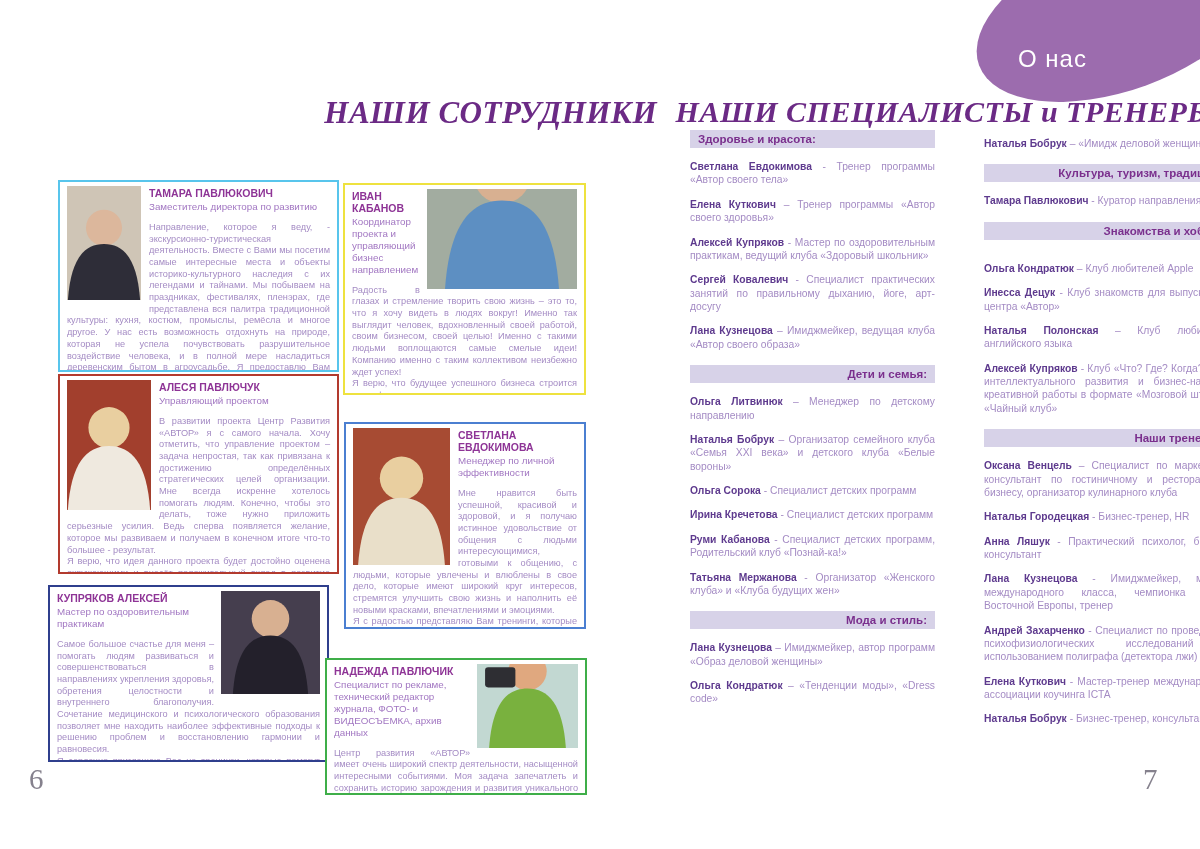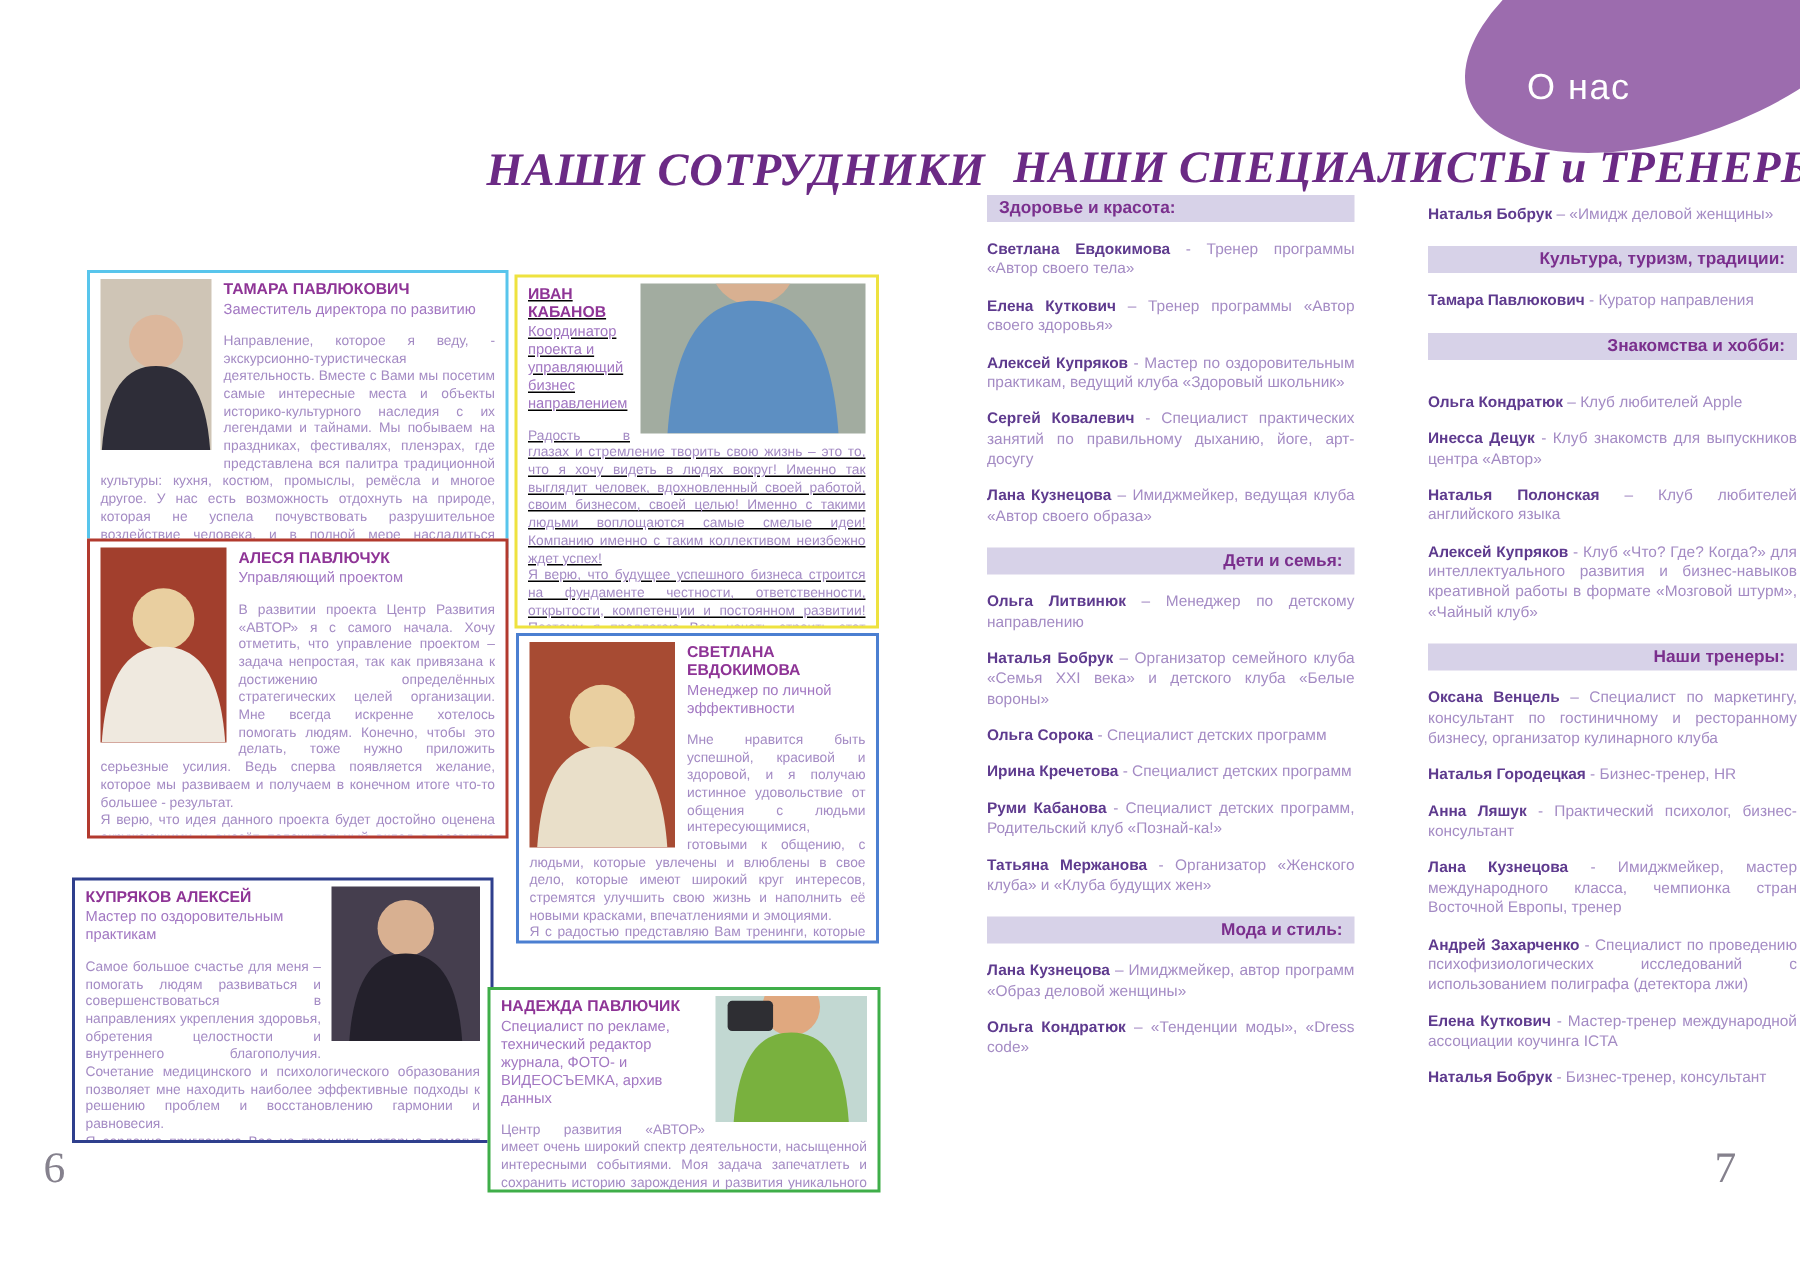--- a/index.html
+++ b/index.html
@@ -22,21 +22,21 @@
   .profile-photo svg{display:block;width:100%;height:100%;}
   .photo-left{float:left;margin:0 8px 4px 0;}
   .photo-right{float:right;margin:0 0 4px 7px;}
   .profile-name{margin:1px 0 2px;font-size:10.5px;font-weight:bold;
                 color:var(--profile-name-color,#8e3496);}
   .profile-role{margin:0 0 9px;font-size:9.8px;line-height:1.22;
                 color:var(--role-color,#a277c2);}
   .bio{margin:0;font-size:9.2px;line-height:1.27;text-align:justify;
        color:var(--body-color,#a48bc4);}
   
-  .col{position:absolute;top:130px;}
+  .col{position:absolute;top:130px;margin-left:32px;}
   #col-a{left:658px;width:245px;}
   #col-b{left:952px;width:246px;}
   .sec-header{background:var(--bar-color,#d7d2e8);color:var(--header-text-color,#7a2f8d);
               font-weight:bold;font-size:11.5px;padding:3px 8px;margin:0 0 12px;}
   .mt{margin-top:14px;text-align:right;}
   .mb-lg{margin-bottom:22px;}
   .entry{margin:0 0 11px;font-size:10.3px;line-height:1.3;text-align:justify;
          color:var(--body-color,#a48bc4);}
   .entry b{color:var(--entry-name-color,#5e3a8e);}
   .entry.first{margin-top:7px;}
@@ -58,21 +58,21 @@
       <svg viewBox="0 0 100 120" preserveAspectRatio="xMidYMax slice">
         <circle cx="50" cy="44" r="19" fill="#dcb79c"></circle>
           <path d="M50 61 C29 61 15 77 12 120 L88 120 C85 77 71 61 50 61 Z" fill="currentColor"></path>
       </svg>
     </div>
     <h2 class="profile-name">ТАМАРА ПАВЛЮКОВИЧ</h2>
     <p class="profile-role">Заместитель директора по развитию</p>
     <p class="bio">Направление, которое я веду, - экскурсионно-туристическая деятельность.  Вместе с Вами мы посетим самые интересные места и объекты историко-культурного наследия с их легендами и тайнами. Мы побываем на праздниках, фестивалях, пленэрах, где представлена вся палитра традиционной культуры: кухня, костюм, промыслы, ремёсла и многое другое. У нас есть возможность отдохнуть на природе, которая не успела почувствовать разрушительное воздействие человека, и в полной мере насладиться деревенским бытом в агроусадьбе. Я предоставлю Вам возможность общения с интересными людьми, участия в мастер-классах профессиональных художников и ремесленников. Нас с вами ждут новые открытия, познания, знакомства!</p>
   </article>
 
-  <article class="profile-box" style="left: 58px; top: 359px; width: 281px; height: 200px; border-color: rgb(178, 58, 46);">
+  <article class="profile-box" style="left: 58px; top: 374px; width: 281px; height: 200px; border-color: rgb(178, 58, 46);">
     <div class="profile-photo photo-left" style="width: 84px; height: 130px; background: rgb(162, 63, 45); color: rgb(239, 233, 223);">
       <svg viewBox="0 0 100 120" preserveAspectRatio="xMidYMax slice">
         <circle cx="50" cy="44" r="19" fill="#e9cfa0"></circle>
           <path d="M50 61 C29 61 15 77 12 120 L88 120 C85 77 71 61 50 61 Z" fill="currentColor"></path>
       </svg>
     </div>
     <h2 class="profile-name">АЛЕСЯ ПАВЛЮЧУК</h2>
     <p class="profile-role">Управляющий проектом</p>
     <p class="bio">В развитии проекта Центр Развития «АВТОР» я с самого начала. Хочу отметить, что управление проектом – задача непростая, так как привязана к достижению определённых стратегических целей организации. Мне всегда искренне хотелось помогать людям. Конечно, чтобы это делать, тоже нужно приложить серьезные усилия. Ведь сперва появляется желание, которое мы развиваем и получаем в конечном итоге что-то большее - результат.</p>
     <p class="bio">Я верю, что идея данного проекта будет достойно оценена окружающими и внесёт положительный вклад в развитие современного общества, так как сегодня все успешные люди постоянно учатся, развиваются, стремятся к самореализации в самых разных сферах жизнедеятельности».</p>
@@ -84,21 +84,21 @@
         <circle cx="50" cy="44" r="19" fill="#d8b091"></circle>
           <path d="M50 61 C29 61 15 77 12 120 L88 120 C85 77 71 61 50 61 Z" fill="currentColor"></path>
       </svg>
     </div>
     <h2 class="profile-name">КУПРЯКОВ АЛЕКСЕЙ</h2>
     <p class="profile-role">Мастер по оздоровительным практикам</p>
     <p class="bio">Самое большое счастье для меня – помогать людям развиваться и совершенствоваться в направлениях укрепления здоровья, обретения целостности и внутреннего благополучия. Сочетание медицинского и психологического образования позволяет мне находить наиболее эффективные подходы к решению проблем и восстановлению гармонии и равновесия.</p>
     <p class="bio">Я сердечно приглашаю Вас на тренинги, которые помогут Вам вместе с единомышленниками улучшать свое здоровье – телесное и душевное благополучие.</p>
   </article>
 
-  <article class="profile-box" style="left: 343px; top: 183px; width: 243px; height: 236px; border-color: rgb(238, 226, 63); text-decoration: underline;">
+  <article class="profile-box" style="left: 343px; top: 183px; width: 243px; height: 212px; border-color: rgb(238, 226, 63);">
     <div class="profile-photo photo-right" style="width: 150px; height: 100px; background: rgb(162, 172, 160); color: rgb(93, 143, 194);">
       <svg viewBox="0 0 100 120" preserveAspectRatio="xMidYMax slice">
         <circle cx="50" cy="44" r="19" fill="#d8b091"></circle>
           <path d="M50 61 C29 61 15 77 12 120 L88 120 C85 77 71 61 50 61 Z" fill="currentColor"></path>
       </svg>
     </div>
     <h2 class="profile-name">ИВАН КАБАНОВ</h2>
     <p class="profile-role">Координатор проекта и управляющий бизнес направлением</p>
     <p class="bio">Радость в глазах и стремление творить свою жизнь – это то, что я хочу видеть в людях вокруг! Именно так выглядит человек, вдохновленный своей работой, своим бизнесом, своей целью! Именно с такими людьми воплощаются самые смелые идеи! Компанию именно с таким коллективом неизбежно ждет успех!</p>
     <p class="bio">Я верю, что будущее успешного бизнеса строится на фундаменте честности, ответственности, открытости, компетенции и постоянном развитии! Поэтому я предлагаю Вам начать строить этот фундамент для будущего прямо сейчас, получая новые важные знания, развивающие эти качества!</p>

